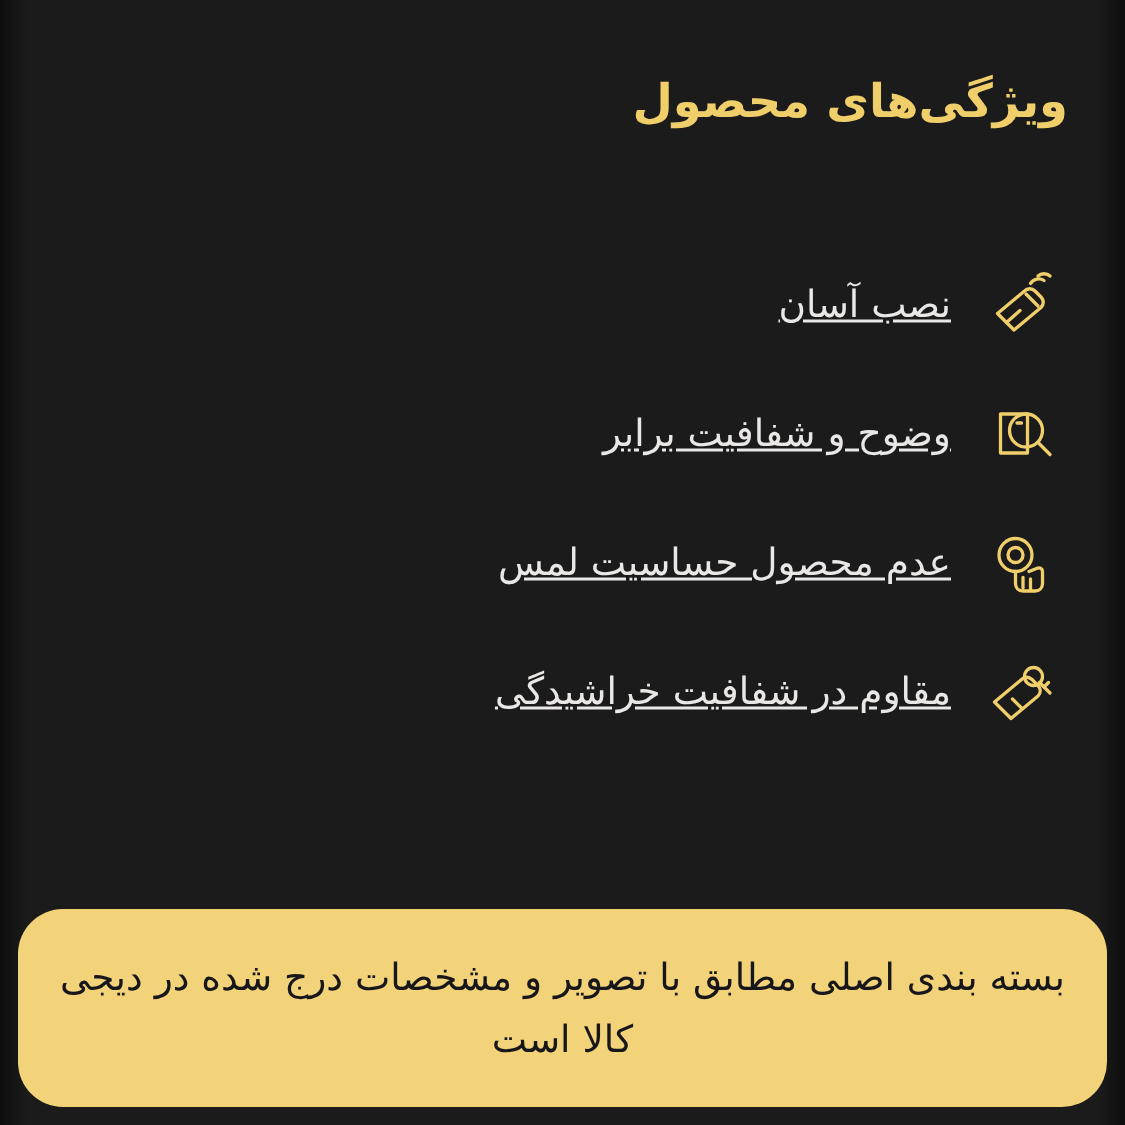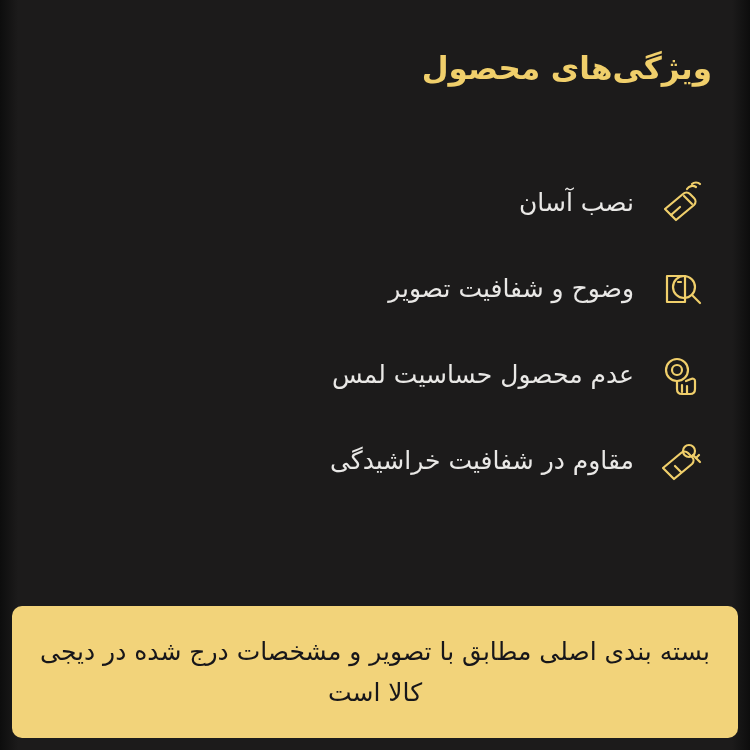--- a/index.html
+++ b/index.html
@@ -76,30 +76,31 @@
   .feature-icon svg {
     display: block;
   }
   .feature-label {
     color: #e9e8e6;
     font-size: 25px;
     direction: rtl;
     text-align: right;
     white-space: nowrap;
     line-height: 1.2;
+    text-decoration: underline;
   }
 
   .footer {
     position: absolute;
     left: 12px;
     right: 12px;
     bottom: 12px;
     height: 132px;
     background: #f2d37a;
-    border-radius: 10px;
+    border-radius: 30px;
     display: flex;
     align-items: center;
     justify-content: center;
     box-sizing: border-box;
     padding: 10px 26px;
   }
   .footer-text {
     color: #17161a;
     font-size: 25px;
     line-height: 1.65;
@@ -133,21 +134,21 @@
 
       <div class="feature-row">
         <span class="feature-icon">
           <svg width="54" height="54" viewBox="0 0 54 54" fill="none" stroke="#f0cf6b" stroke-width="2.2" stroke-linecap="round" stroke-linejoin="round">
             <path d="M14 14 L32 14 L32 40 L14 40 Z"></path>
             <circle cx="31" cy="25" r="11"></circle>
             <path d="M39 33 L47 41"></path>
             <path d="M25 20 L28 20"></path>
           </svg>
         </span>
-        <span class="feature-label">وضوح و شفافیت تصویر</span>
+        <span class="feature-label">وضوح و شفافیت برابر</span>
       </div>
 
       <div class="feature-row">
         <span class="feature-icon">
           <svg width="54" height="54" viewBox="0 0 54 54" fill="none" stroke="#f0cf6b" stroke-width="2.2" stroke-linecap="round" stroke-linejoin="round">
             <circle cx="24" cy="22" r="5"></circle>
             <circle cx="24" cy="22" r="11"></circle>
             <path d="M24 33 L24 41 C24 44 26 46 29 46 L37 46 C40 46 42 44 42 41 L42 33 C42 31 40 30 38 31 L33 33"></path>
             <path d="M29 44 L29 37"></path>
             <path d="M34 45 L34 38"></path>

